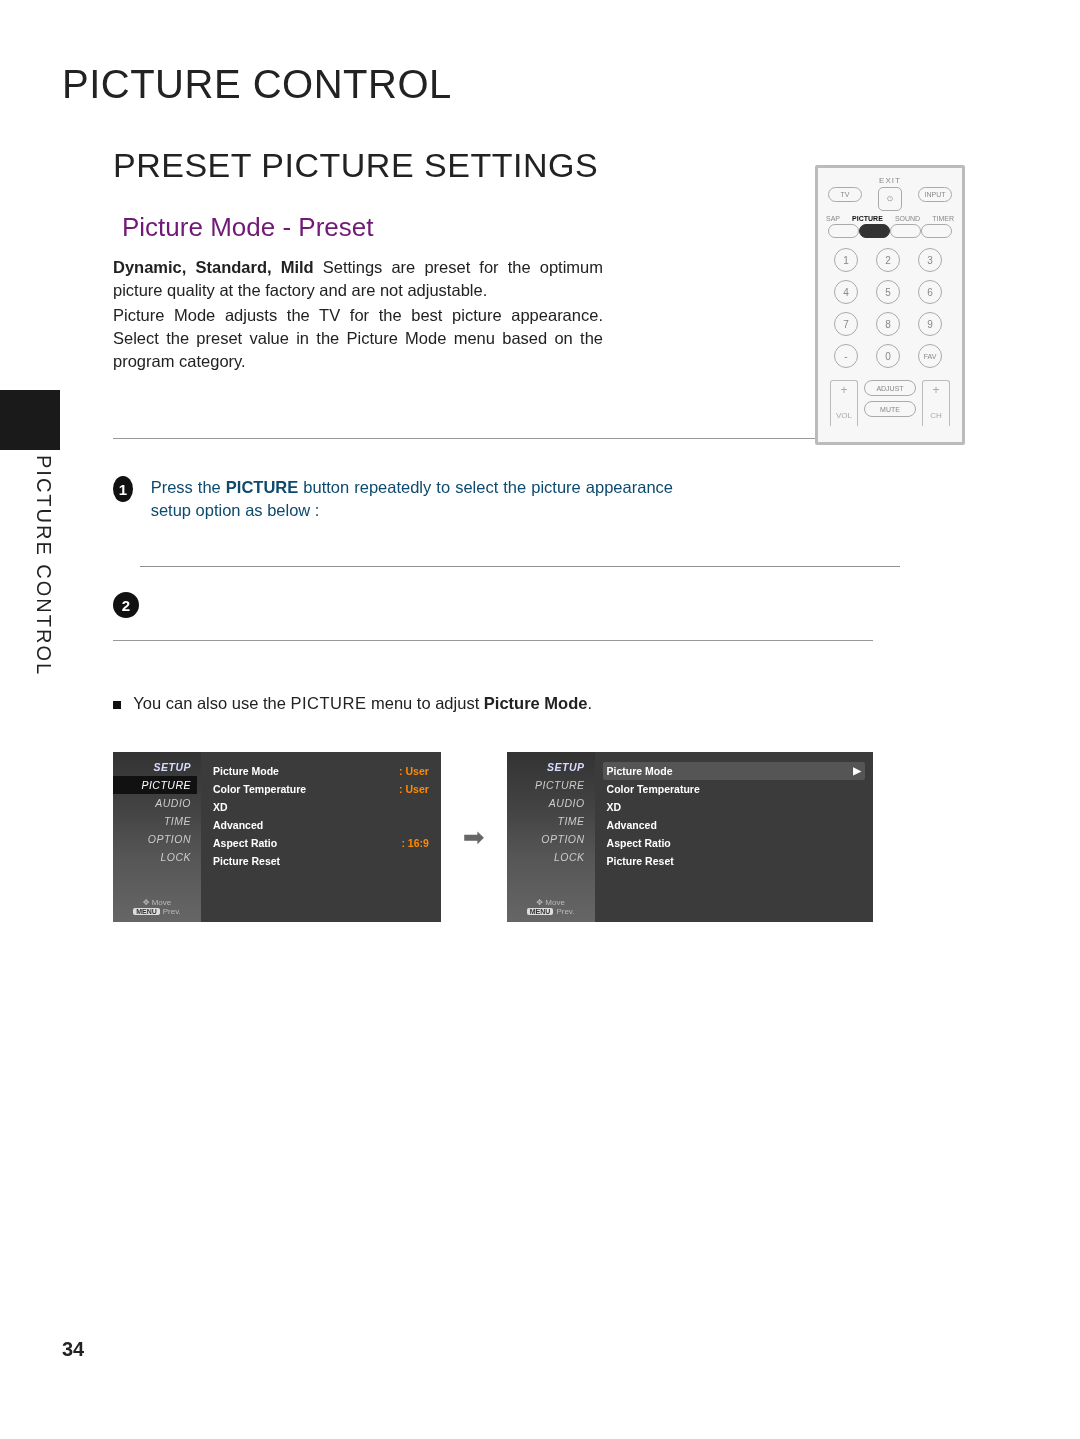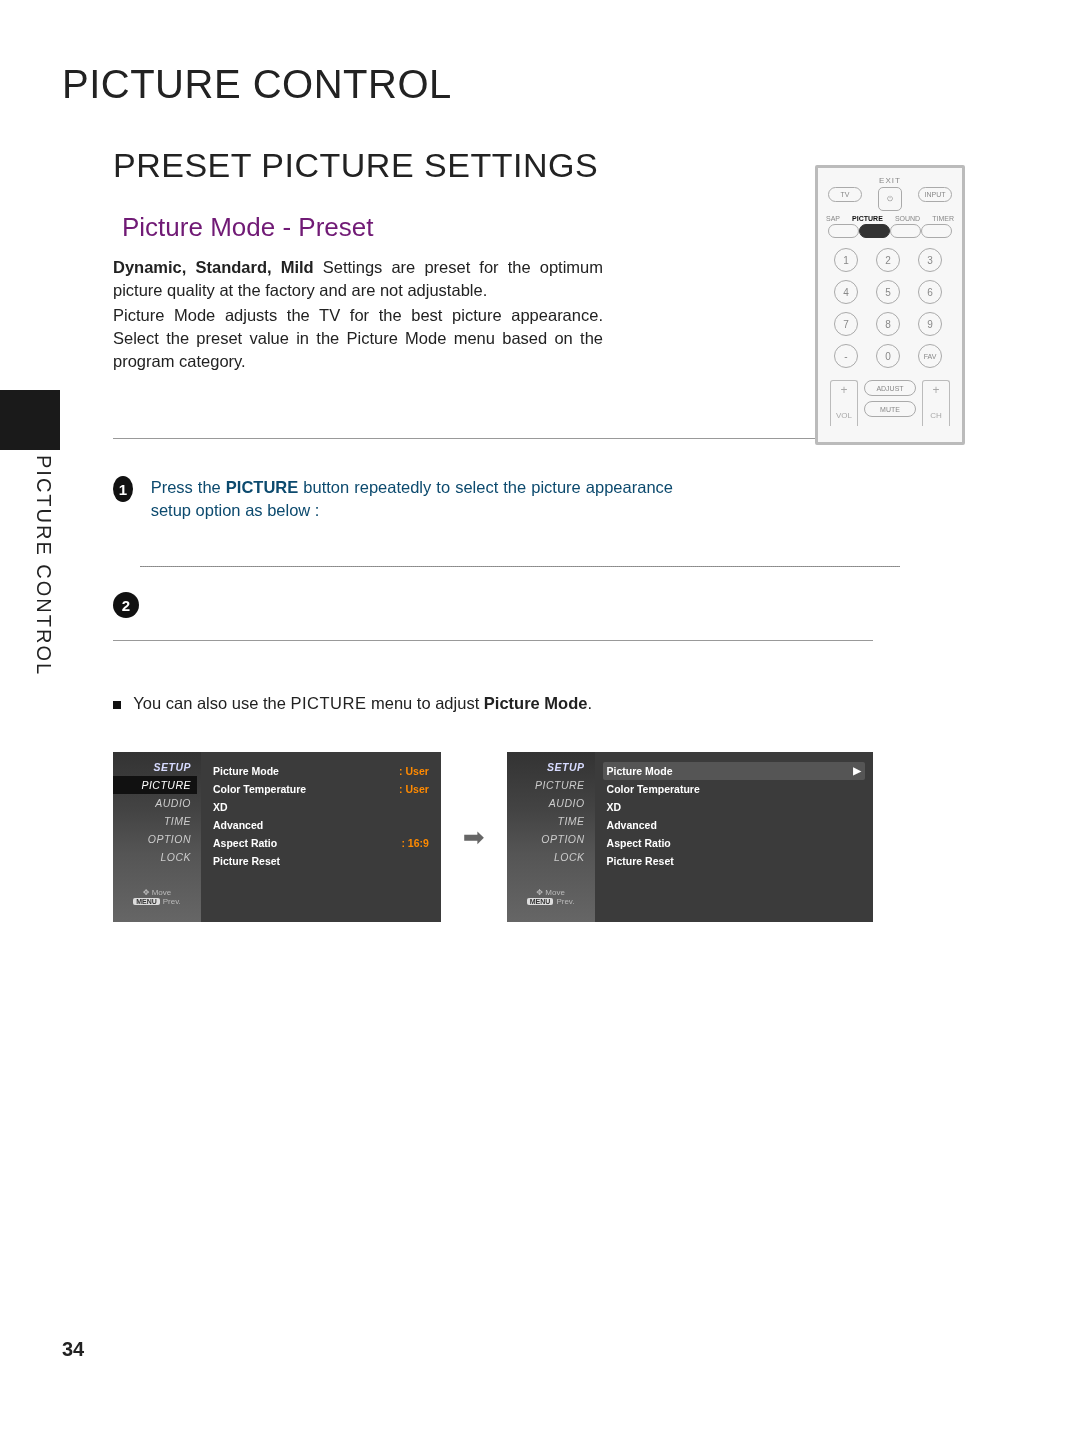--- a/index.html
+++ b/index.html
@@ -239,21 +239,21 @@
     letter-spacing: 0.5px;
     color:#ccc;
     position:relative;
   }
   .osd-side .tab.active {
     background: #111;
     color:#fff;
   }
   .osd-side .tab.setup { font-weight:700; color:#d7dbff; }
   .osd-side .hint {
-    position:absolute; bottom:16px; left:0; right:0;
+    position:absolute; bottom:6px; left:0; right:0;
     font-size:8px; color:#bbb; text-align:center; font-style:normal;
   }
   .osd-side .hint .pill-prev {
     display:inline-block; background:#ddd; color:#333; font-size:7px;
     padding:0 3px; border-radius:2px; margin-right:3px; font-weight:700;
   }
   .osd-main {
     flex: 1;
     background: #3b3b3b;
     color: #fff;

